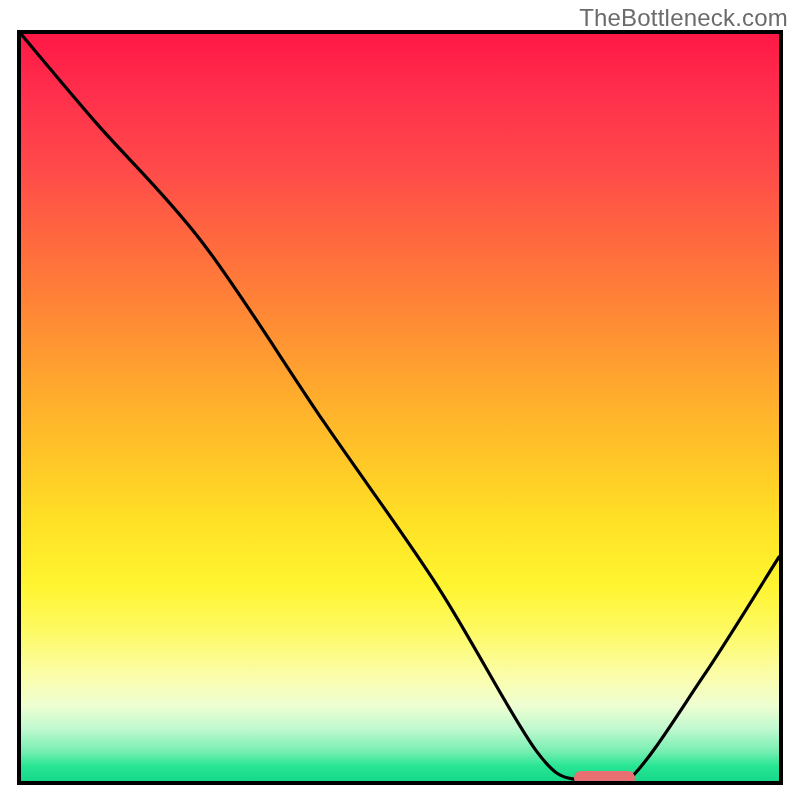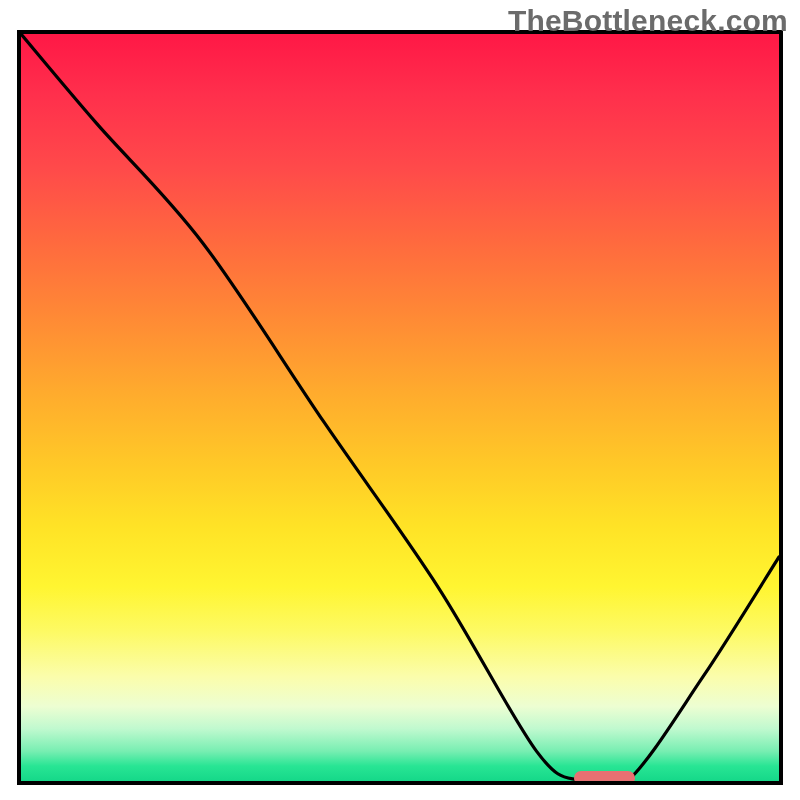--- a/index.html
+++ b/index.html
@@ -13,22 +13,22 @@
   }
   .container {
     position: relative;
     width: 800px;
     height: 800px;
   }
   .watermark {
     position: absolute;
     top: 4px;
     right: 12px;
-    font-size: 30px;
-    font-weight: 700;
+    font-size: 24px;
+    font-weight: 400;
     color: #6b6b6b;
     letter-spacing: 0.2px;
     z-index: 30;
   }
   .plot-frame {
     position: absolute;
     left: 17px;
     top: 30px;
     width: 766px;
     height: 755px;

